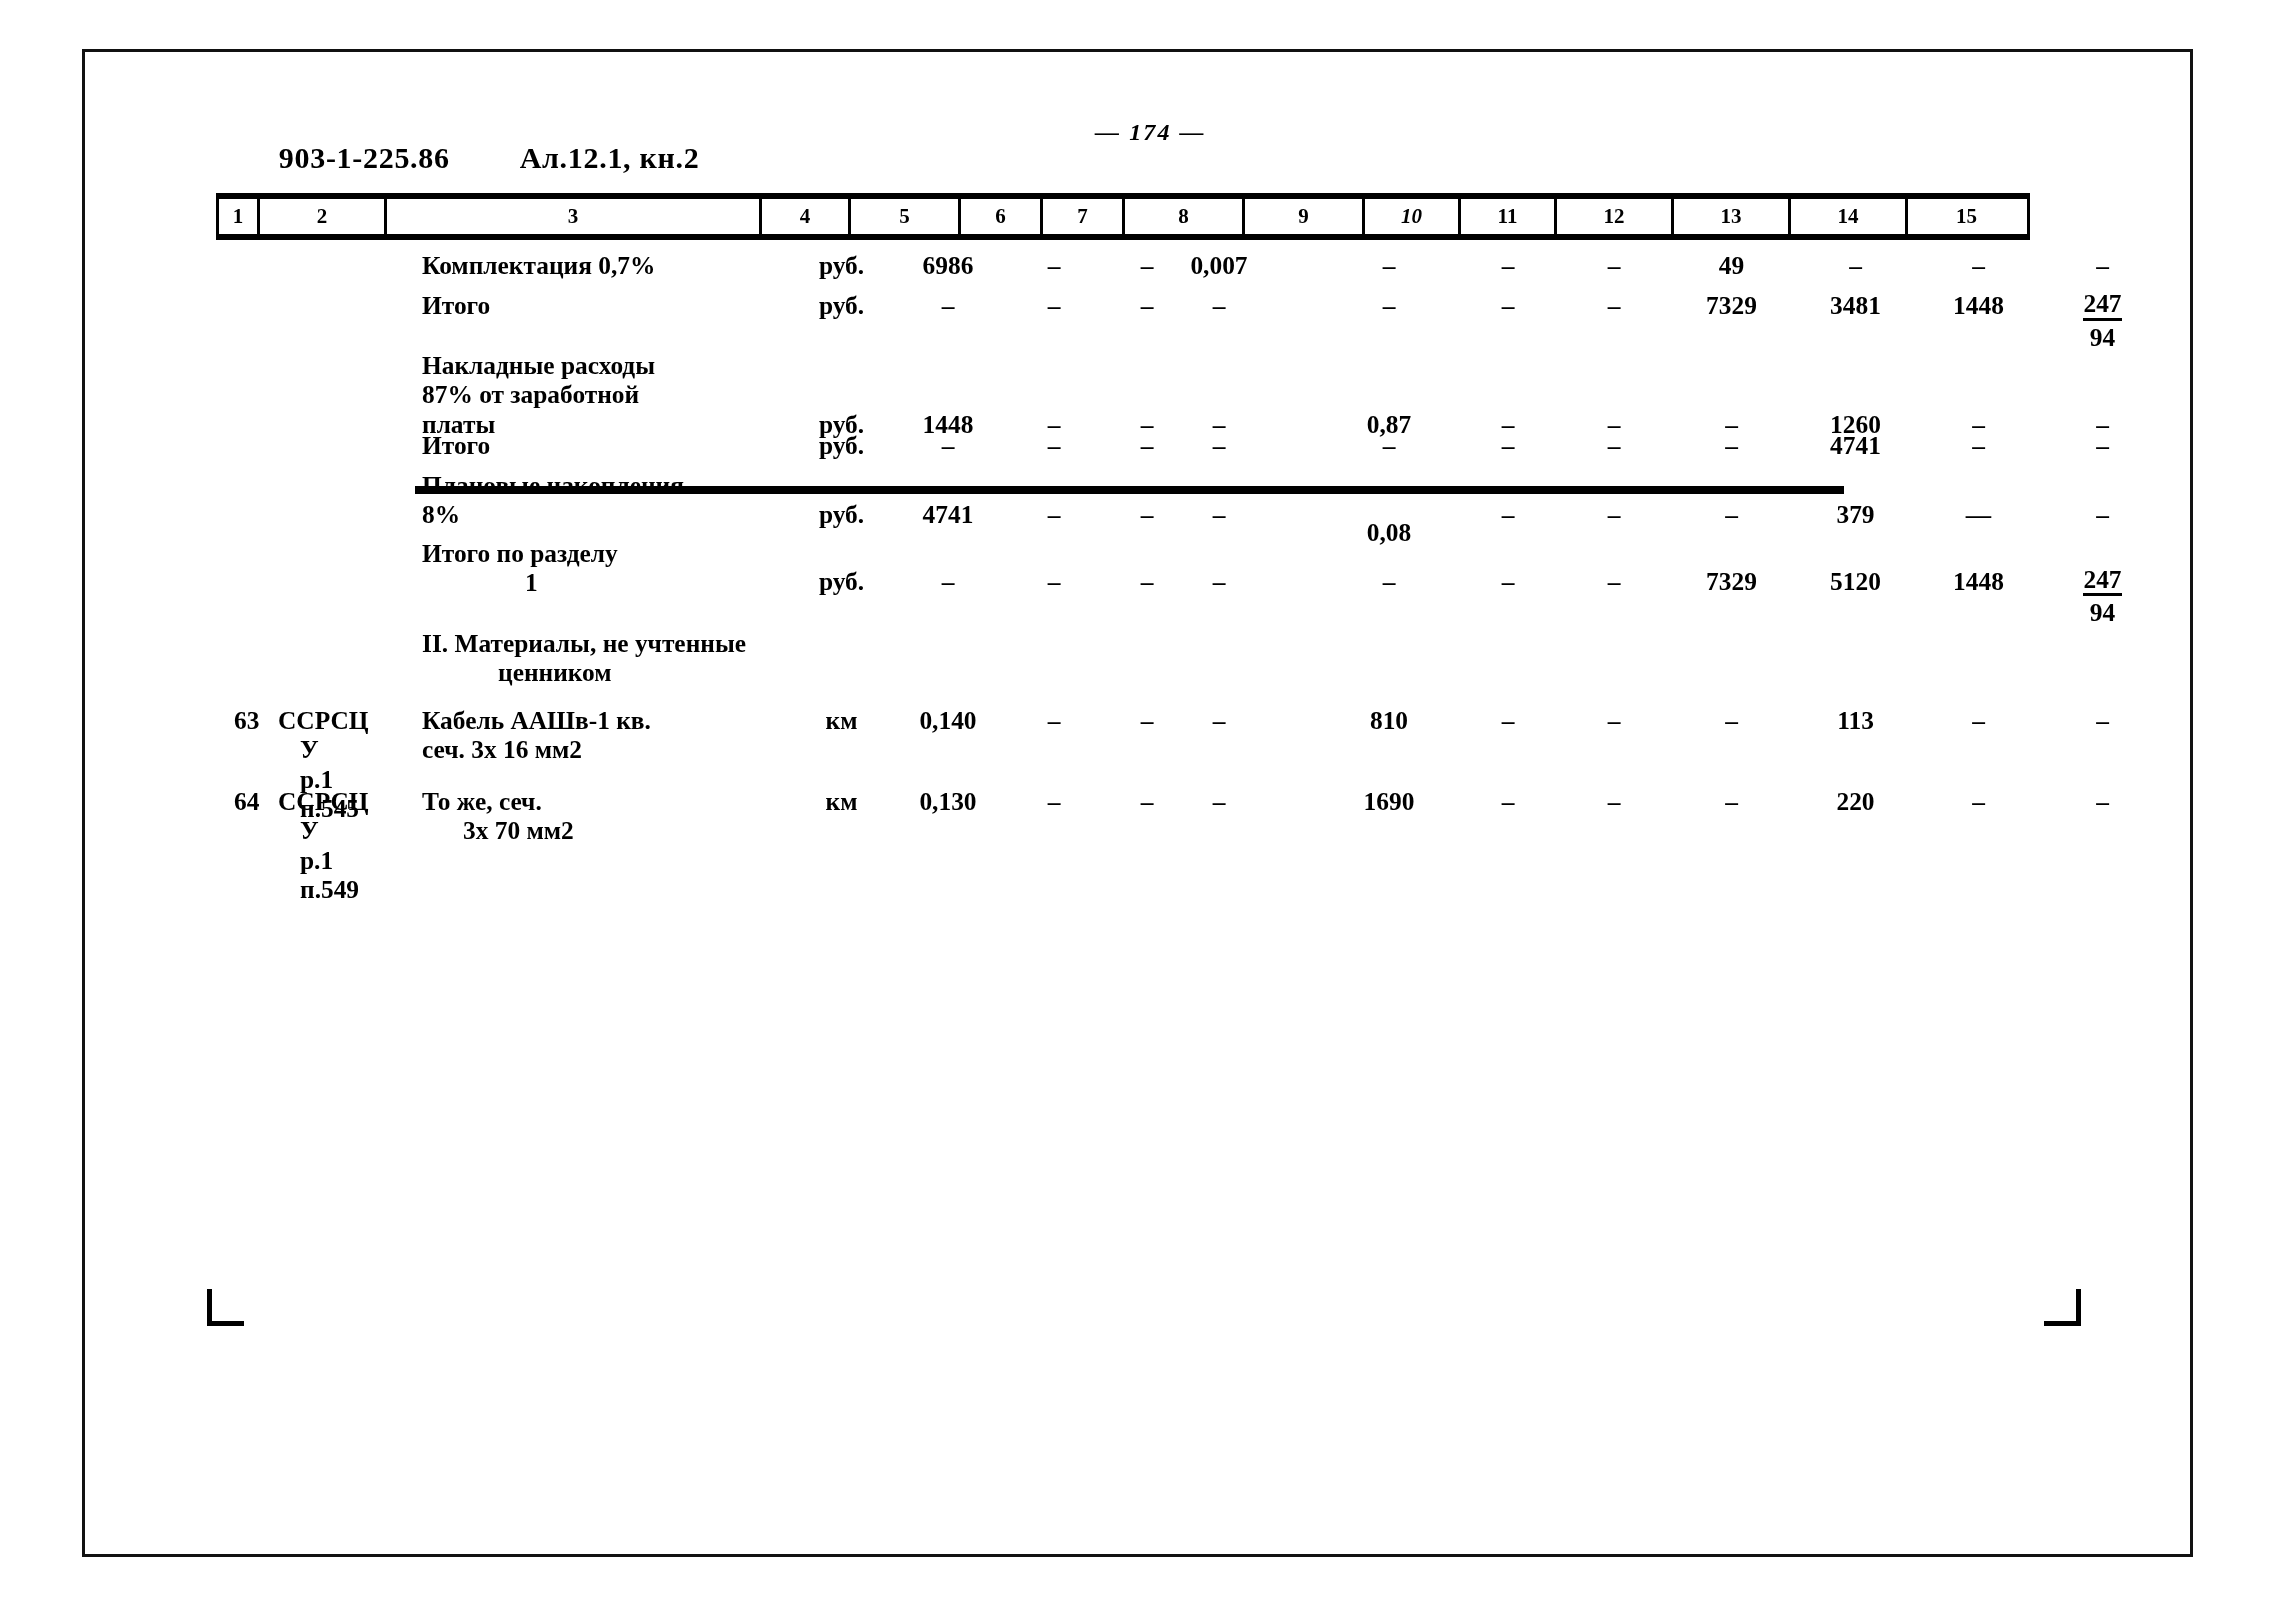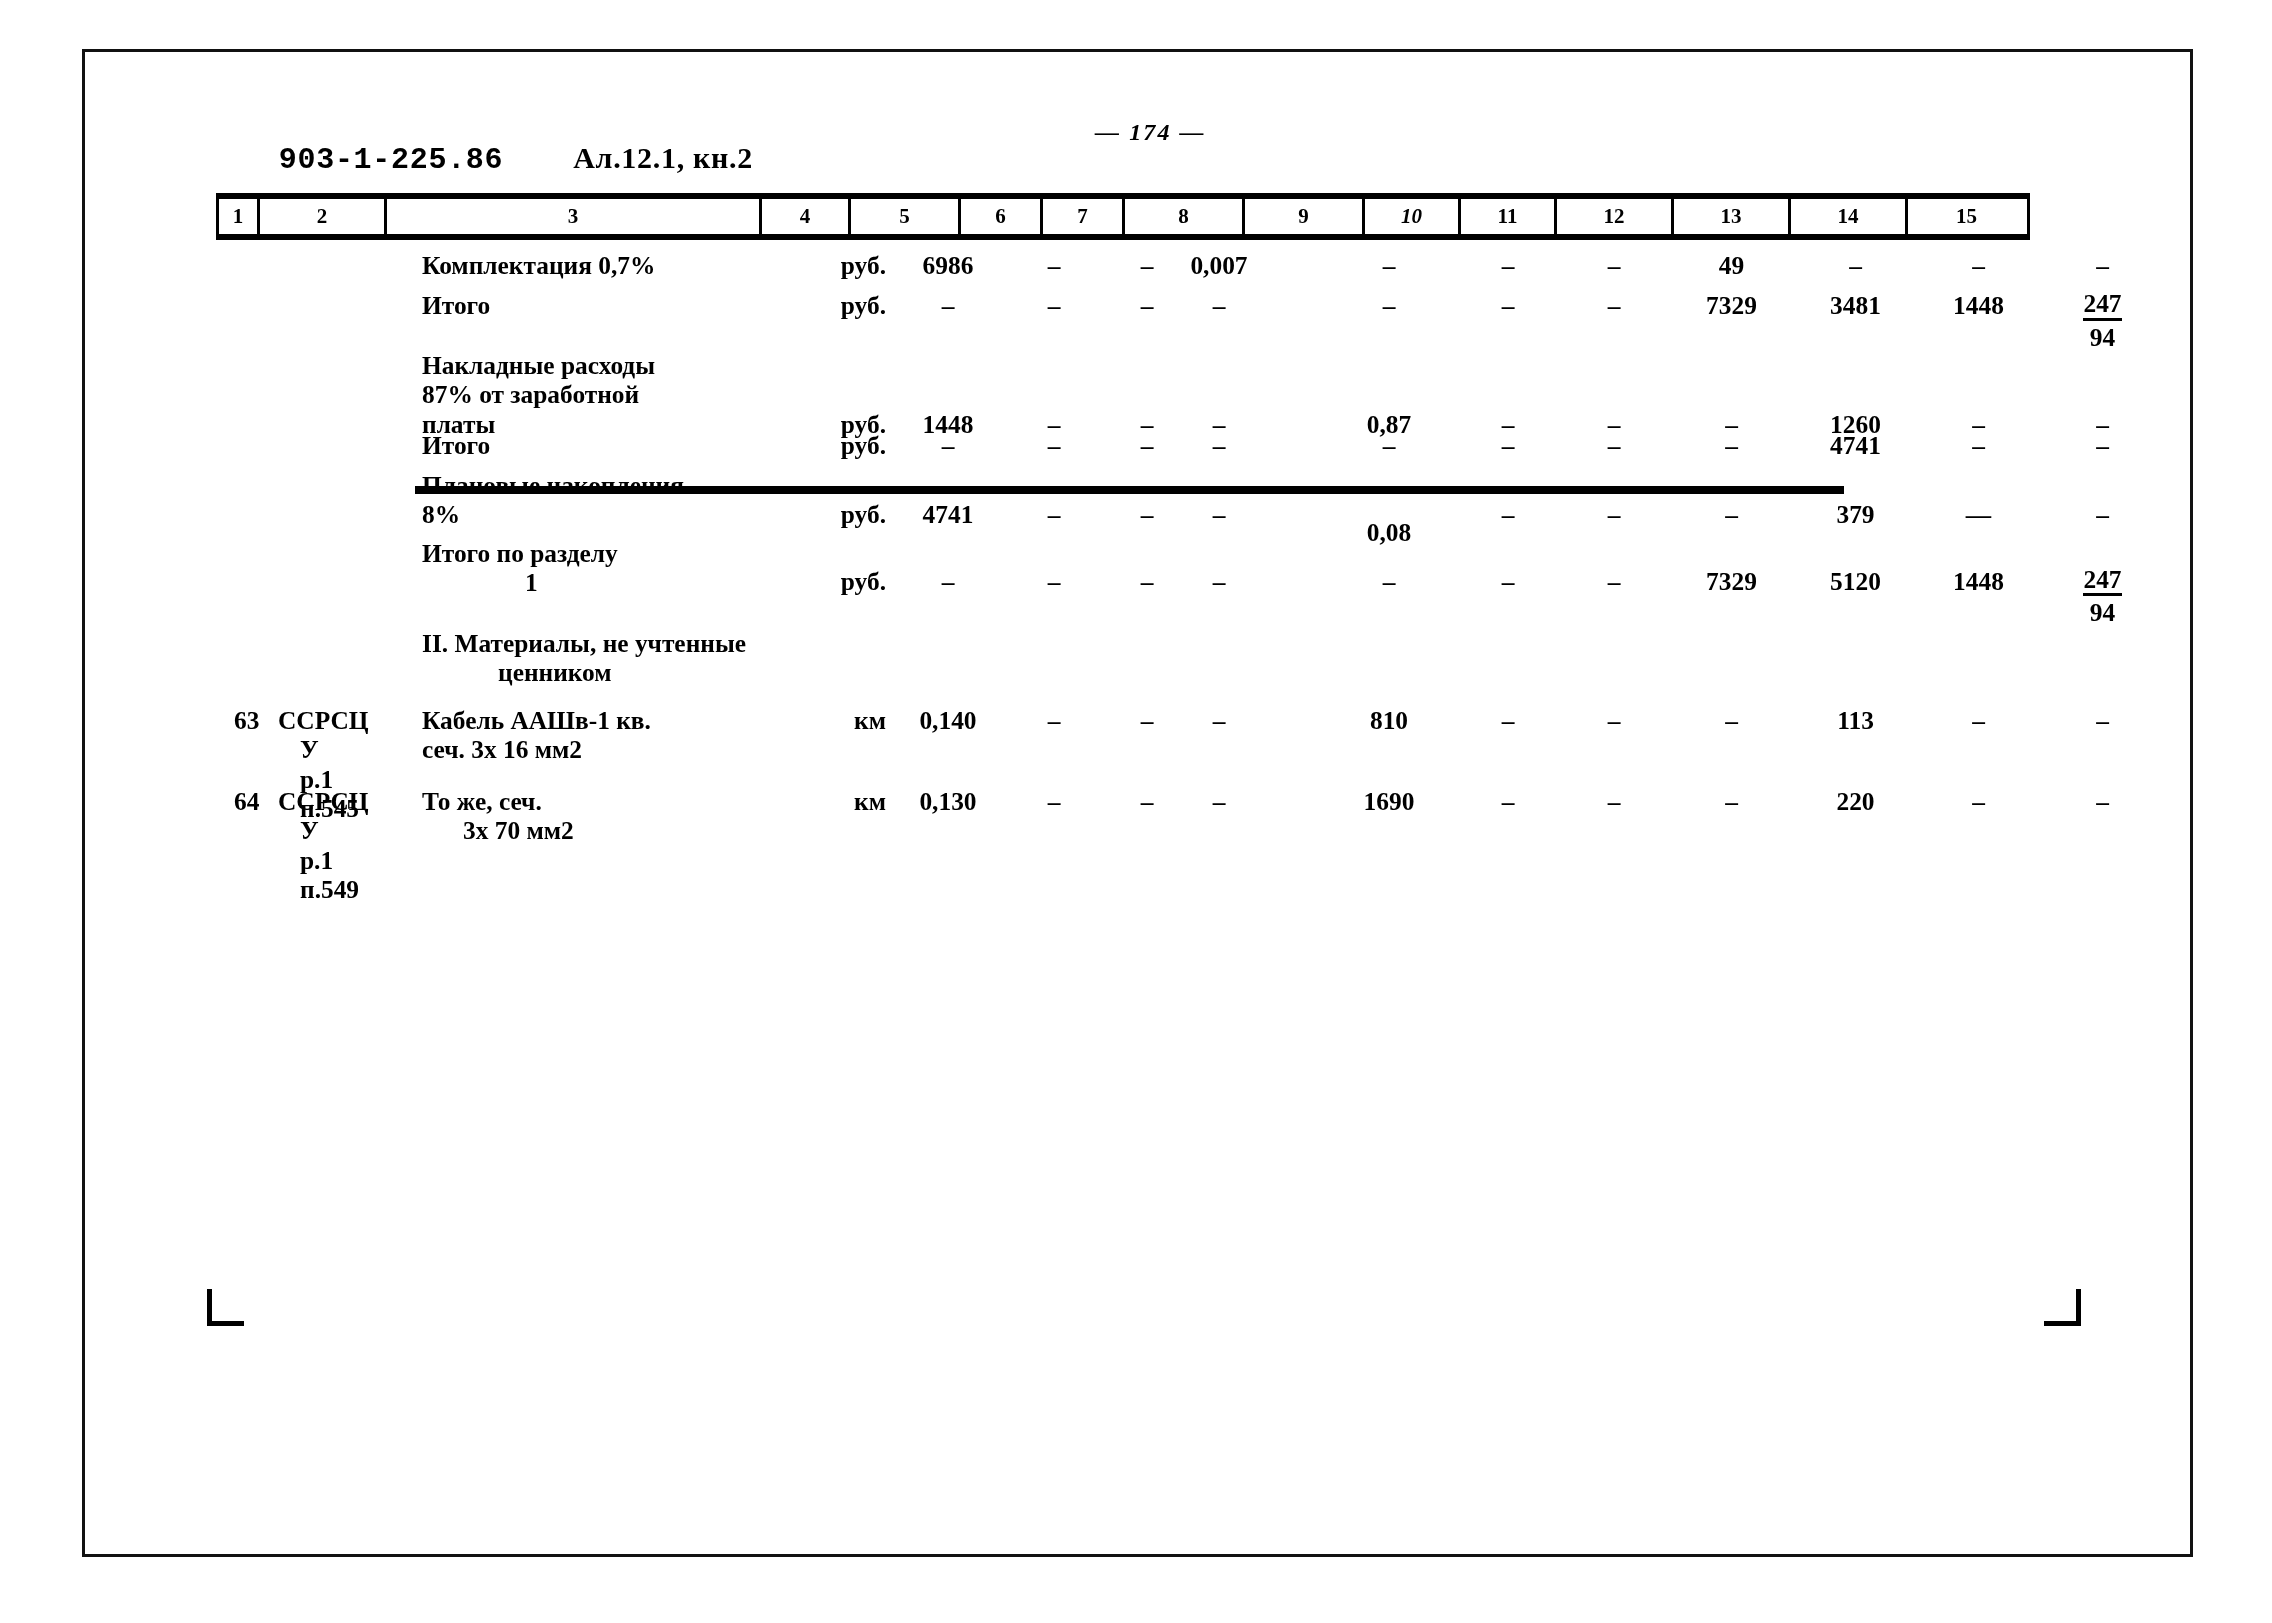--- a/index.html
+++ b/index.html
@@ -20,21 +20,21 @@
     box-sizing:border-box;
     background:#fff;
   }
 
   
   .doc-header{
     position:absolute;left:244px;top:206px;
     font-size:30px;letter-spacing:0.7px;font-weight:700;
     white-space:pre;
   }
-  .doc-code{font-family:Liberation Mono, monospace;}
+  .doc-code{font-family:Liberation Serif, serif;}
   .doc-album{margin-left:70px;}
 
   .page-number{
     position:absolute;left:1093px;top:219px;
     font-size:24px;font-weight:700;font-style:italic;
     font-family:"Liberation Serif",serif;
     letter-spacing:2.1px;
   }
 
   
@@ -64,21 +64,21 @@
     left:213px;top:344px;
     width:1962px;height:1072px;
   }
 
   .row{position:absolute;left:0;width:1962px;}
 
   
   .c1 {position:absolute;left:10.3px;  width:41px;  text-align:center;}
   .c2 {position:absolute;left:62px;  width:127px; text-align:left;}
   .c3 {position:absolute;left:206px; width:375px; text-align:left;}
-  .c4 {position:absolute;left:581px; width:89px; text-align:right;}
+  .c4 {position:absolute;left:581px; width:89px; text-align:center;}
   .c5 {position:absolute;left:677px; width:110px; text-align:center;}
   .c6 {position:absolute;left:797px;width:82px; text-align:center;}
   .c7 {position:absolute;left:890px;width:82px; text-align:center;}
   .c8 {position:absolute;left:943px;width:120px; text-align:center;}
   .c9 {position:absolute;left:1113px;width:120px; text-align:center;}
   .c10{position:absolute;left:1244px;width:96px; text-align:center;}
   .c11{position:absolute;left:1350px;width:96px; text-align:center;}
   .c12{position:absolute;left:1457px;width:117px; text-align:center;}
   .c13{position:absolute;left:1581px;width:117px; text-align:center;}
   .c14{position:absolute;left:1704px;width:117px; text-align:center;}

